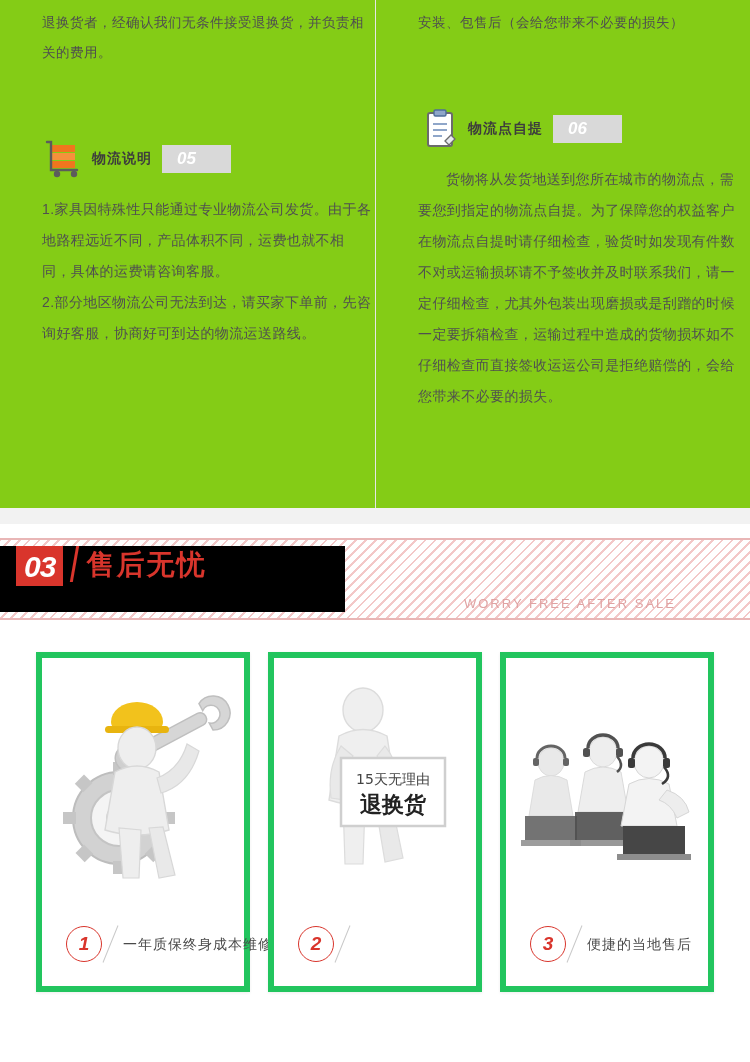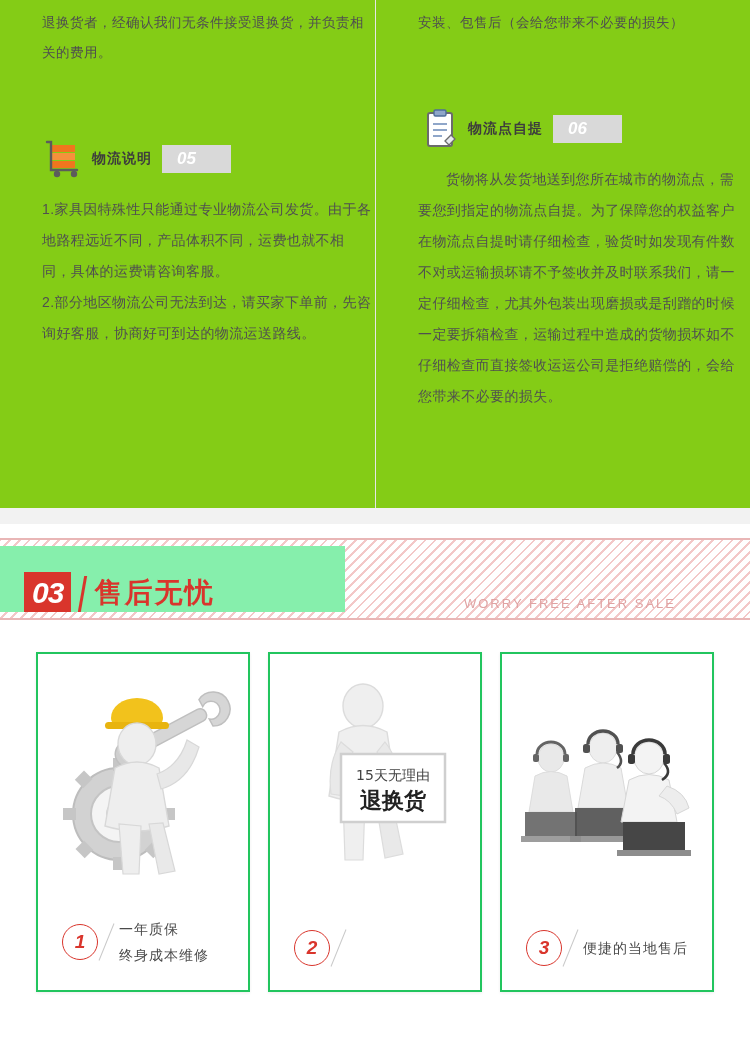--- a/index.html
+++ b/index.html
@@ -143,24 +143,24 @@
     left: 0; bottom: 0;
     width: 750px; height: 2px;
     background: #e9b6b6;
   }
   .banner-white-box {
     position: absolute;
     left: 0;
     top: 22px;
     width: 345px;
     height: 66px;
-    background: #86efac;
-    display: flex;
-    align-items: flex-end;
-    padding-left: 24px;
+    background: #000000;
+    display: flex;
+    align-items: flex-start;
+    padding-left: 16px;
     box-sizing: border-box;
   }
   .banner-num {
     background: #d9352c;
     color: #ffffff;
     font-size: 30px;
     font-weight: bold;
     font-style: italic;
     padding: 2px 8px 2px 8px;
     line-height: 38px;
@@ -198,21 +198,21 @@
     width: 750px;
     padding: 18px 0 20px 0;
     display: flex;
     justify-content: center;
     gap: 18px;
   }
   .card {
     width: 214px;
     height: 340px;
     background: #ffffff;
-    border: 2px solid #22c55e;
+    border: 6px solid #22c55e;
     box-shadow: 0 1px 3px rgba(0,0,0,0.07);
     box-sizing: border-box;
     position: relative;
     display: flex;
     flex-direction: column;
     align-items: center;
   }
   .card-img {
     width: 180px;
     height: 222px;
@@ -252,21 +252,21 @@
     width: 1px;
     height: 40px;
     background: #c9c9c9;
     transform: rotate(22deg);
     margin-left: 8px;
     margin-right: 12px;
     flex: 0 0 auto;
   }
   .cap-lines {
     display: flex;
-    flex-direction: column;
+    flex-direction: row;
     justify-content: center;
   }
   .cap-line {
     font-size: 14px;
     color: #4a4a4a;
     line-height: 26px;
     letter-spacing: 1px;
     white-space: nowrap;
   }
 

